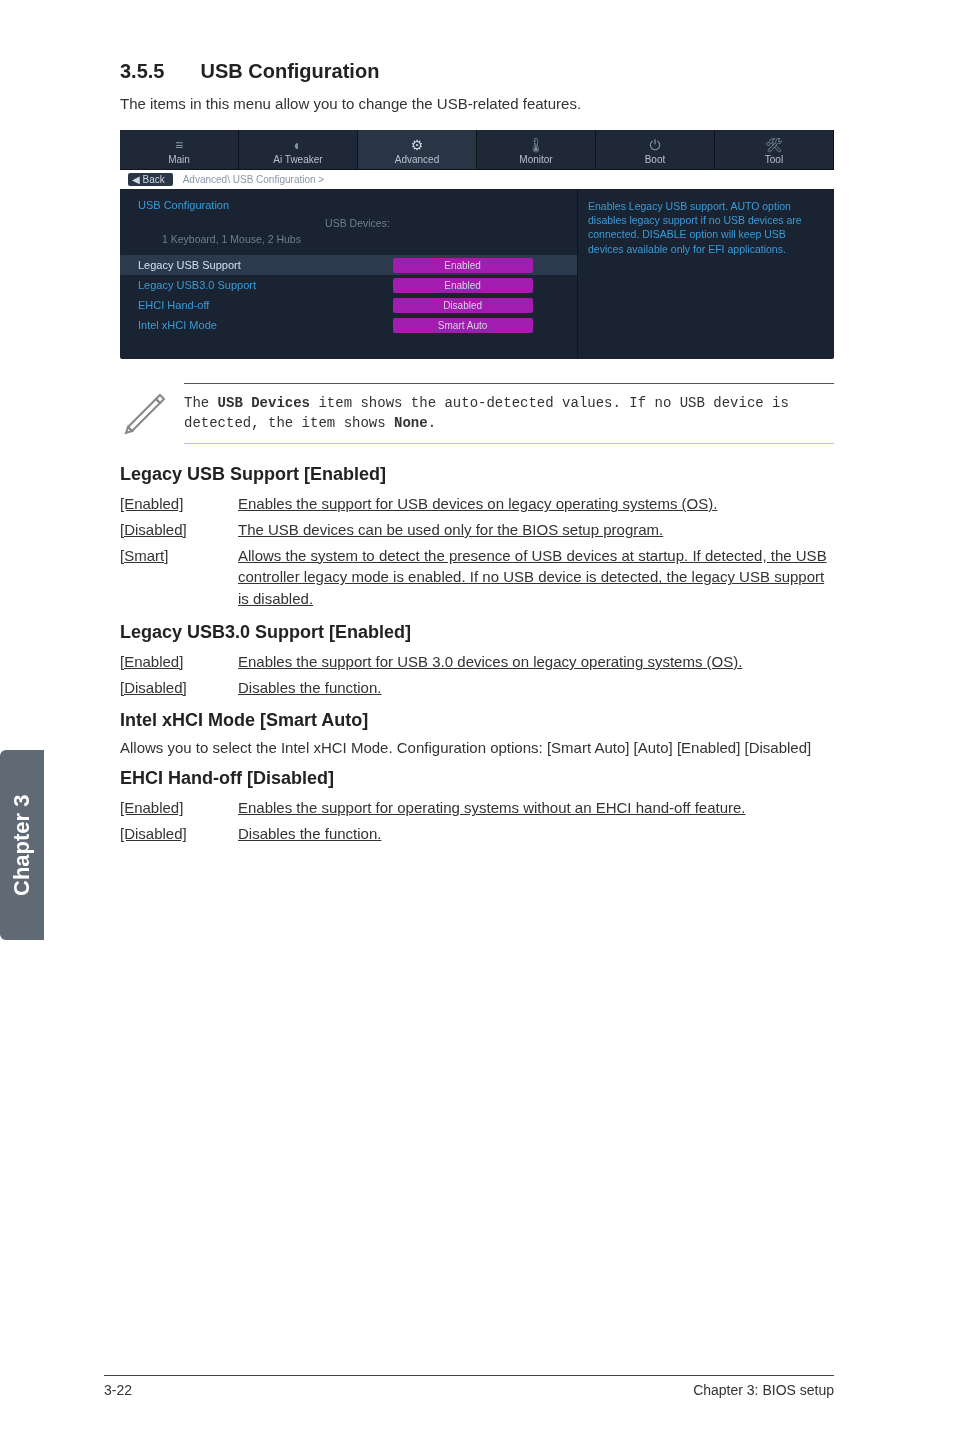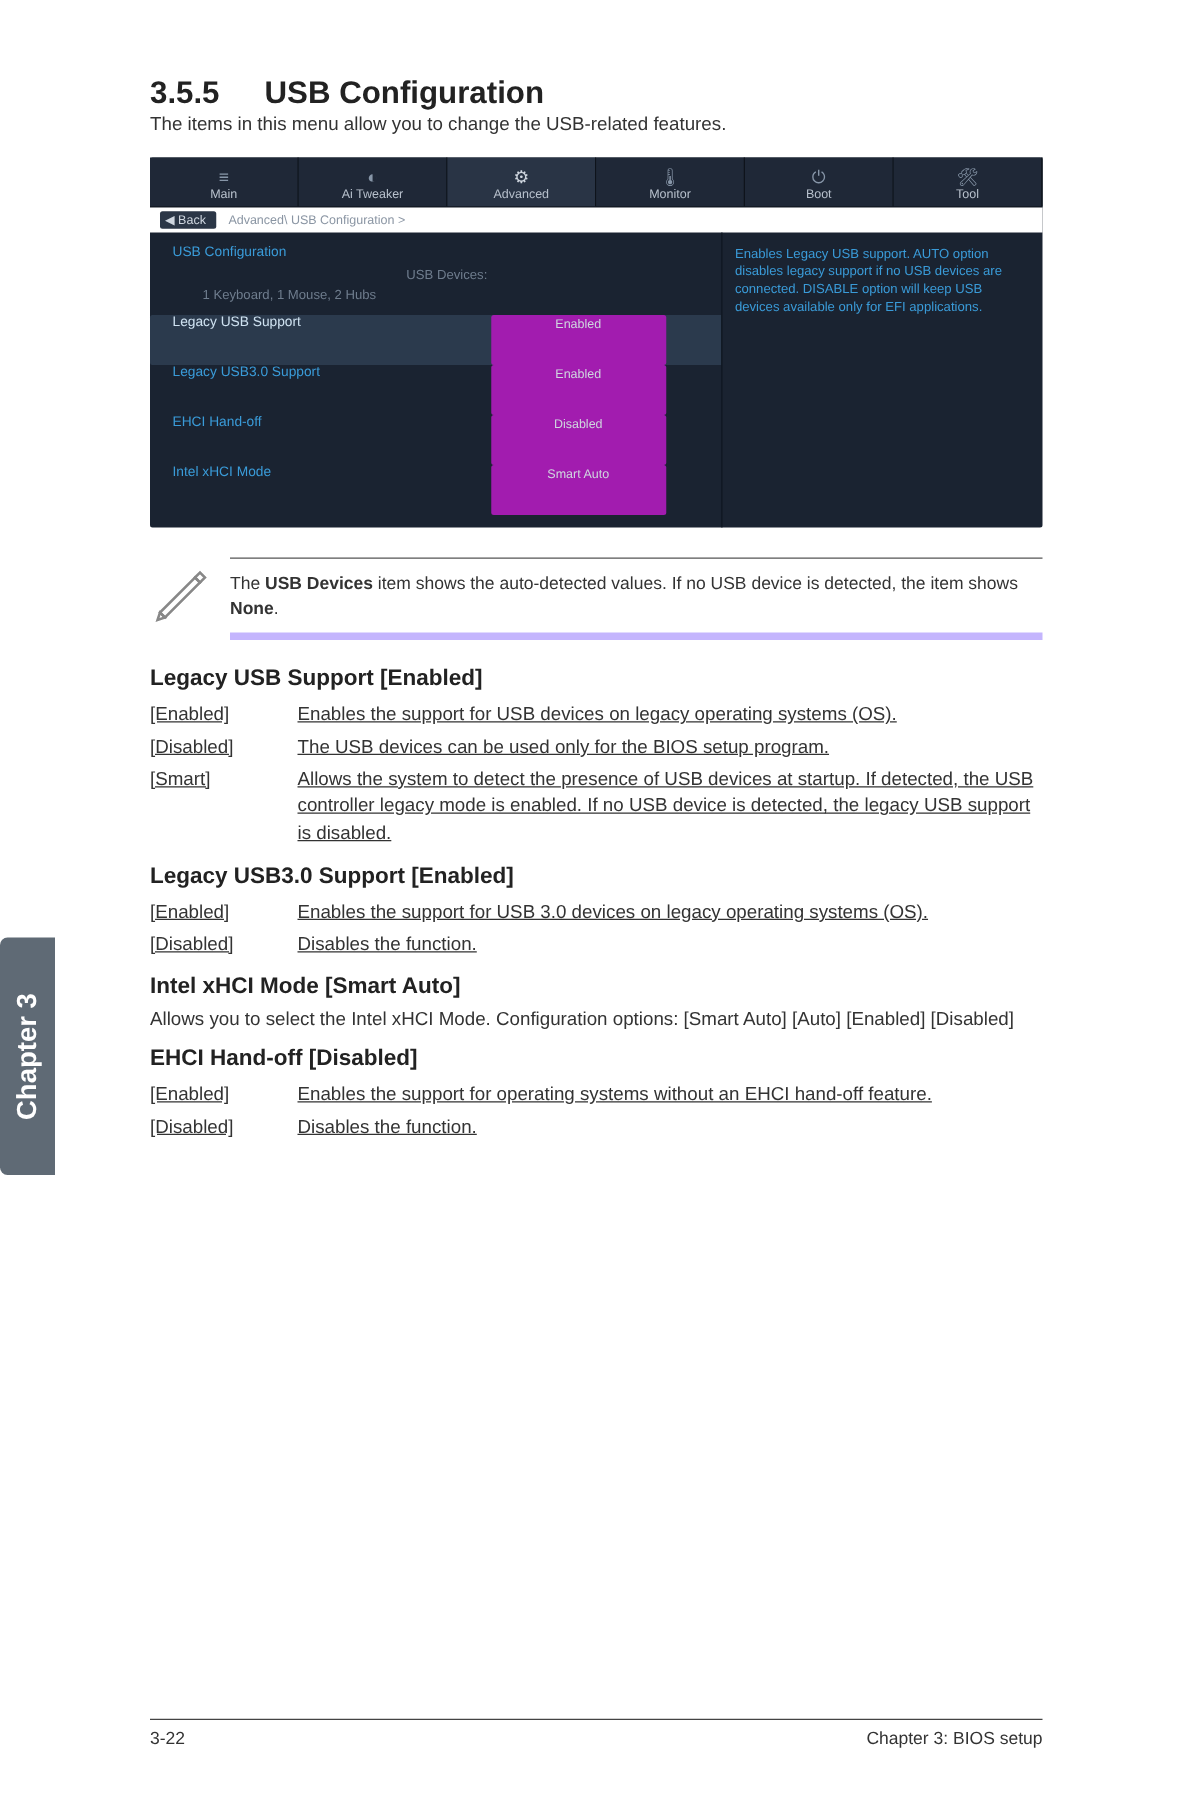--- a/index.html
+++ b/index.html
@@ -8,23 +8,24 @@
     background: #fff;
     width: 954px;
     height: 1438px;
     position: relative;
     color: #333;
   }
   .content-area {
     padding: 60px 120px 40px 120px;
   }
   .section-heading {
-    font-size: 25px;
+    font-size: 20px;
     font-weight: bold;
     color: #222;
+    margin-bottom: 10px;
   }
   .section-num { display: inline-block; margin-right: 36px; }
   .body-text {
     font-size: 15px;
     color: #333;
     margin-bottom: 16px;
     line-height: 1.4;
   }
 
   
@@ -103,21 +104,21 @@
   .bios-left {
     flex: 1 1 62%;
     padding: 10px 0 10px 18px;
     font-size: 11px;
     color: #3a9bd8;
   }
   .bios-left-title { color: #3a9bd8; margin-bottom: 6px; }
   .bios-subinfo { color: #6f7d8e; font-size: 10.5px; margin-left: 0; margin-bottom: 4px; text-align: center; }
   .bios-subinfo-indent { color: #6f7d8e; font-size: 10.5px; margin-left: 24px; margin-bottom: 10px; }
 
-  .bios-row { display: flex; height: 40px; }
+  .bios-row { display: flex; align-items: center; height: 20px; }
   .bios-row.selected { background: #2b3a4d; margin-left:-18px; padding-left:18px; border-radius:2px 0 0 2px; }
   .bios-row-label { flex: 0 0 58%; color:#3a9bd8; }
   .bios-row.selected .bios-row-label { color:#cfe2f1; }
   .bios-row-value {
     background:#a21caf; color:#cfd6df; font-size:10px;
     padding: 2px 0; width: 140px; text-align:center; border-radius:2px;
   }
 
   .bios-right {
     flex: 0 0 36%;
@@ -128,25 +129,26 @@
     line-height: 1.35;
   }
 
   
   .note-wrap { display:flex; align-items:flex-start; gap:14px; margin-bottom:20px; }
   .note-icon {
     width:50px; flex:0 0 50px; padding-top:2px;
   }
   .note-text {
     border-top: 1px solid #555;
-    border-bottom: 6px solid #c4b5fd;
+    border-bottom: 1px solid #c4b5fd;
     padding: 10px 0;
     font-size: 14px;
     line-height: 1.4;
     flex: 1;
+    font-family: Liberation Mono, monospace;
   }
 
   .sub-head {
     font-size: 18px;
     font-weight: bold;
     color: #222;
     margin-top: 10px;
     margin-bottom: 6px;
   }
   table.opts { border-collapse: collapse; width:100%; }
@@ -169,21 +171,21 @@
     align-items: center;
     justify-content: center;
     writing-mode: vertical-rl;
     transform: rotate(180deg);
   }
 
   
   .footer {
     position: absolute;
     bottom: 40px;
-    left: 120px;
+    left: 104px;
     right: 120px;
     border-top: 1px solid #444;
     padding-top: 6px;
     display: flex;
     justify-content: space-between;
     font-size: 14px;
     color: #333;
   }
 </style>
 </head>

